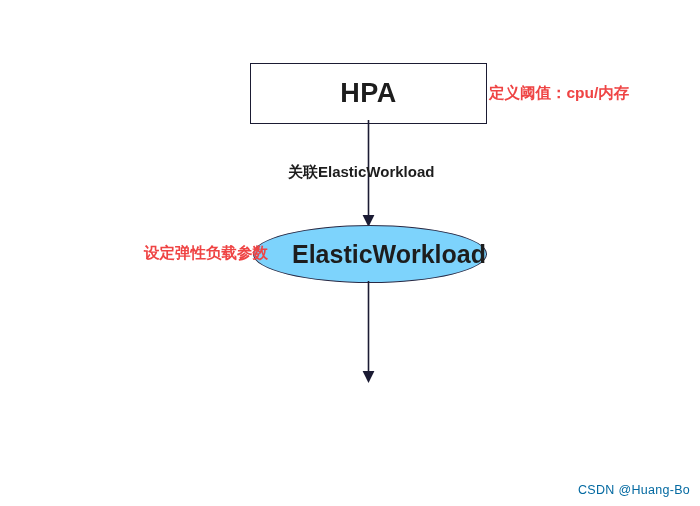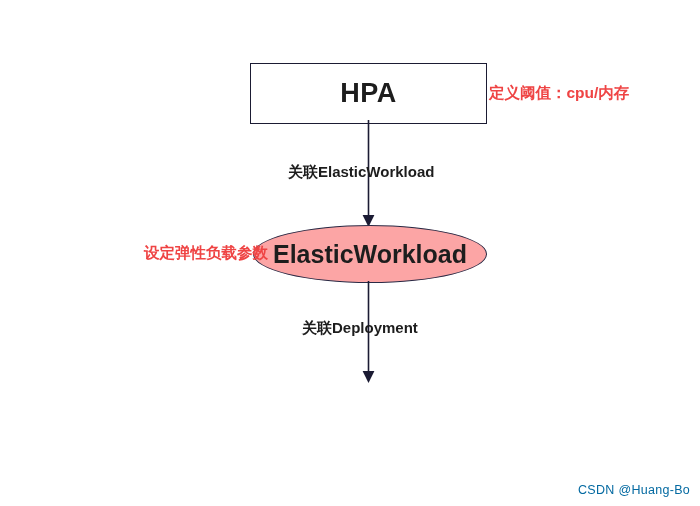--- a/index.html
+++ b/index.html
@@ -33,24 +33,24 @@
     letter-spacing: 0.5px;
     line-height: 1;
   }
 
   
   .node-ellipse {
     position: absolute;
     box-sizing: border-box;
     border: 1.6px solid #2a2a45;
     border-radius: 50%;
-    background: #fca5a5;
+    background: #7dd3fc;
     display: flex;
     align-items: center;
-    justify-content: center;
+    justify-content: flex-end;
   }
   .node-ellipse .node-text {
     font-weight: bold;
     font-size: 25px;
     color: #1d1d1d;
     line-height: 1;
     white-space: nowrap;
   }
 
   
@@ -108,18 +108,17 @@
     <span class="node-text">ElasticWorkload</span>
   </div>
 
   <div class="side-label" style="left:113px; top:244px;margin-left:31px;">设定弹性负载参数</div>
 
   <svg class="connector" style="left:350px; top:281px; width:40px; height:105px;" viewBox="0 0 40 105">
     <line x1="18.5" y1="0" x2="18.5" y2="92" stroke="#1b1b33" stroke-width="1.6"></line>
     <polygon points="18.5,102 12.6,90 24.4,90" fill="#1b1b33"></polygon>
   </svg>
 
-  <div class="edge-label" style="left:302px; top:319px;">关联Deployment</div>
 
 
   <div class="watermark" style="left:578px; top:483px;">CSDN @Huang-Bo</div>
 
 </div>
 
 </body></html>

